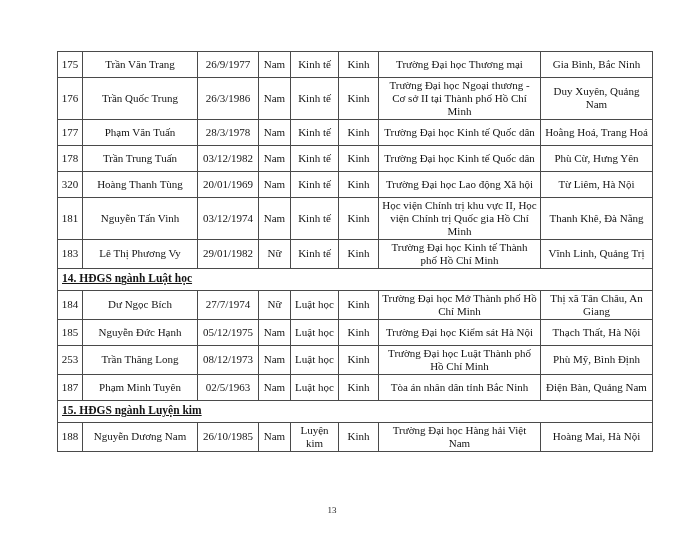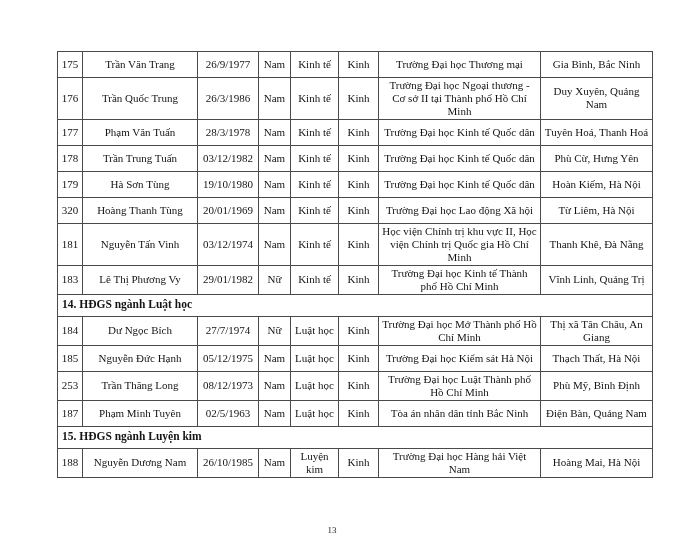--- a/index.html
+++ b/index.html
@@ -26,21 +26,21 @@
     font-size: 11px;
   }
   table.doc-table td {
     border: 1px solid #4a4a4a;
     padding: 1px 3px;
     line-height: 1.18;
     vertical-align: middle;
     overflow: hidden;
   }
   tr.data-row { height: 26px; }
-  tr.section-row { height: 22px; }
+  tr.section-row { height: 22px; text-decoration: underline; }
   tr.section-row td {
     font-weight: bold;
     font-size: 11.5px;
     text-align: left;
     padding-left: 4px;
   }
   td.col-stt, td.col-dob, td.col-gender, td.col-field, td.col-ethnicity {
     text-align: center;
   }
   td.col-name, td.col-workplace, td.col-hometown {
@@ -49,21 +49,20 @@
     padding-right: 4px;
   }
   .page-footer {
     position: absolute;
     top: 505px;
     left: 0;
     width: 100%;
     text-align: center;
     font-size: 9px;
     color: #222222;
-    margin-top: 20px;
   }
 </style>
 </head>
 <body>
 
 <div class="page">
   <table class="doc-table">
     <colgroup>
       <col style="width:25px">
       <col style="width:115px">
@@ -96,41 +95,31 @@
           <td class="col-hometown">Duy Xuyên, Quảng Nam</td>
         </tr>
         <tr class="data-row">
           <td class="col-stt">177</td>
           <td class="col-name">Phạm Văn Tuấn</td>
           <td class="col-dob">28/3/1978</td>
           <td class="col-gender">Nam</td>
           <td class="col-field">Kinh tế</td>
           <td class="col-ethnicity">Kinh</td>
           <td class="col-workplace">Trường Đại học Kinh tế Quốc dân</td>
-          <td class="col-hometown">Tuyên Hoá, Thanh Hoá</td>
+          <td class="col-hometown">Hoằng Hoá, Trang Hoá</td>
         </tr>
         <tr class="data-row">
           <td class="col-stt">178</td>
           <td class="col-name">Trần Trung Tuấn</td>
           <td class="col-dob">03/12/1982</td>
           <td class="col-gender">Nam</td>
           <td class="col-field">Kinh tế</td>
           <td class="col-ethnicity">Kinh</td>
           <td class="col-workplace">Trường Đại học Kinh tế Quốc dân</td>
           <td class="col-hometown">Phù Cừ, Hưng Yên</td>
-        </tr>
-        <tr class="data-row">
-          <td class="col-stt">179</td>
-          <td class="col-name">Hà Sơn Tùng</td>
-          <td class="col-dob">19/10/1980</td>
-          <td class="col-gender">Nam</td>
-          <td class="col-field">Kinh tế</td>
-          <td class="col-ethnicity">Kinh</td>
-          <td class="col-workplace">Trường Đại học Kinh tế Quốc dân</td>
-          <td class="col-hometown">Hoàn Kiếm, Hà Nội</td>
         </tr>
         <tr class="data-row">
           <td class="col-stt">320</td>
           <td class="col-name">Hoàng Thanh Tùng</td>
           <td class="col-dob">20/01/1969</td>
           <td class="col-gender">Nam</td>
           <td class="col-field">Kinh tế</td>
           <td class="col-ethnicity">Kinh</td>
           <td class="col-workplace">Trường Đại học Lao động Xã hội</td>
           <td class="col-hometown">Từ Liêm, Hà Nội</td>

